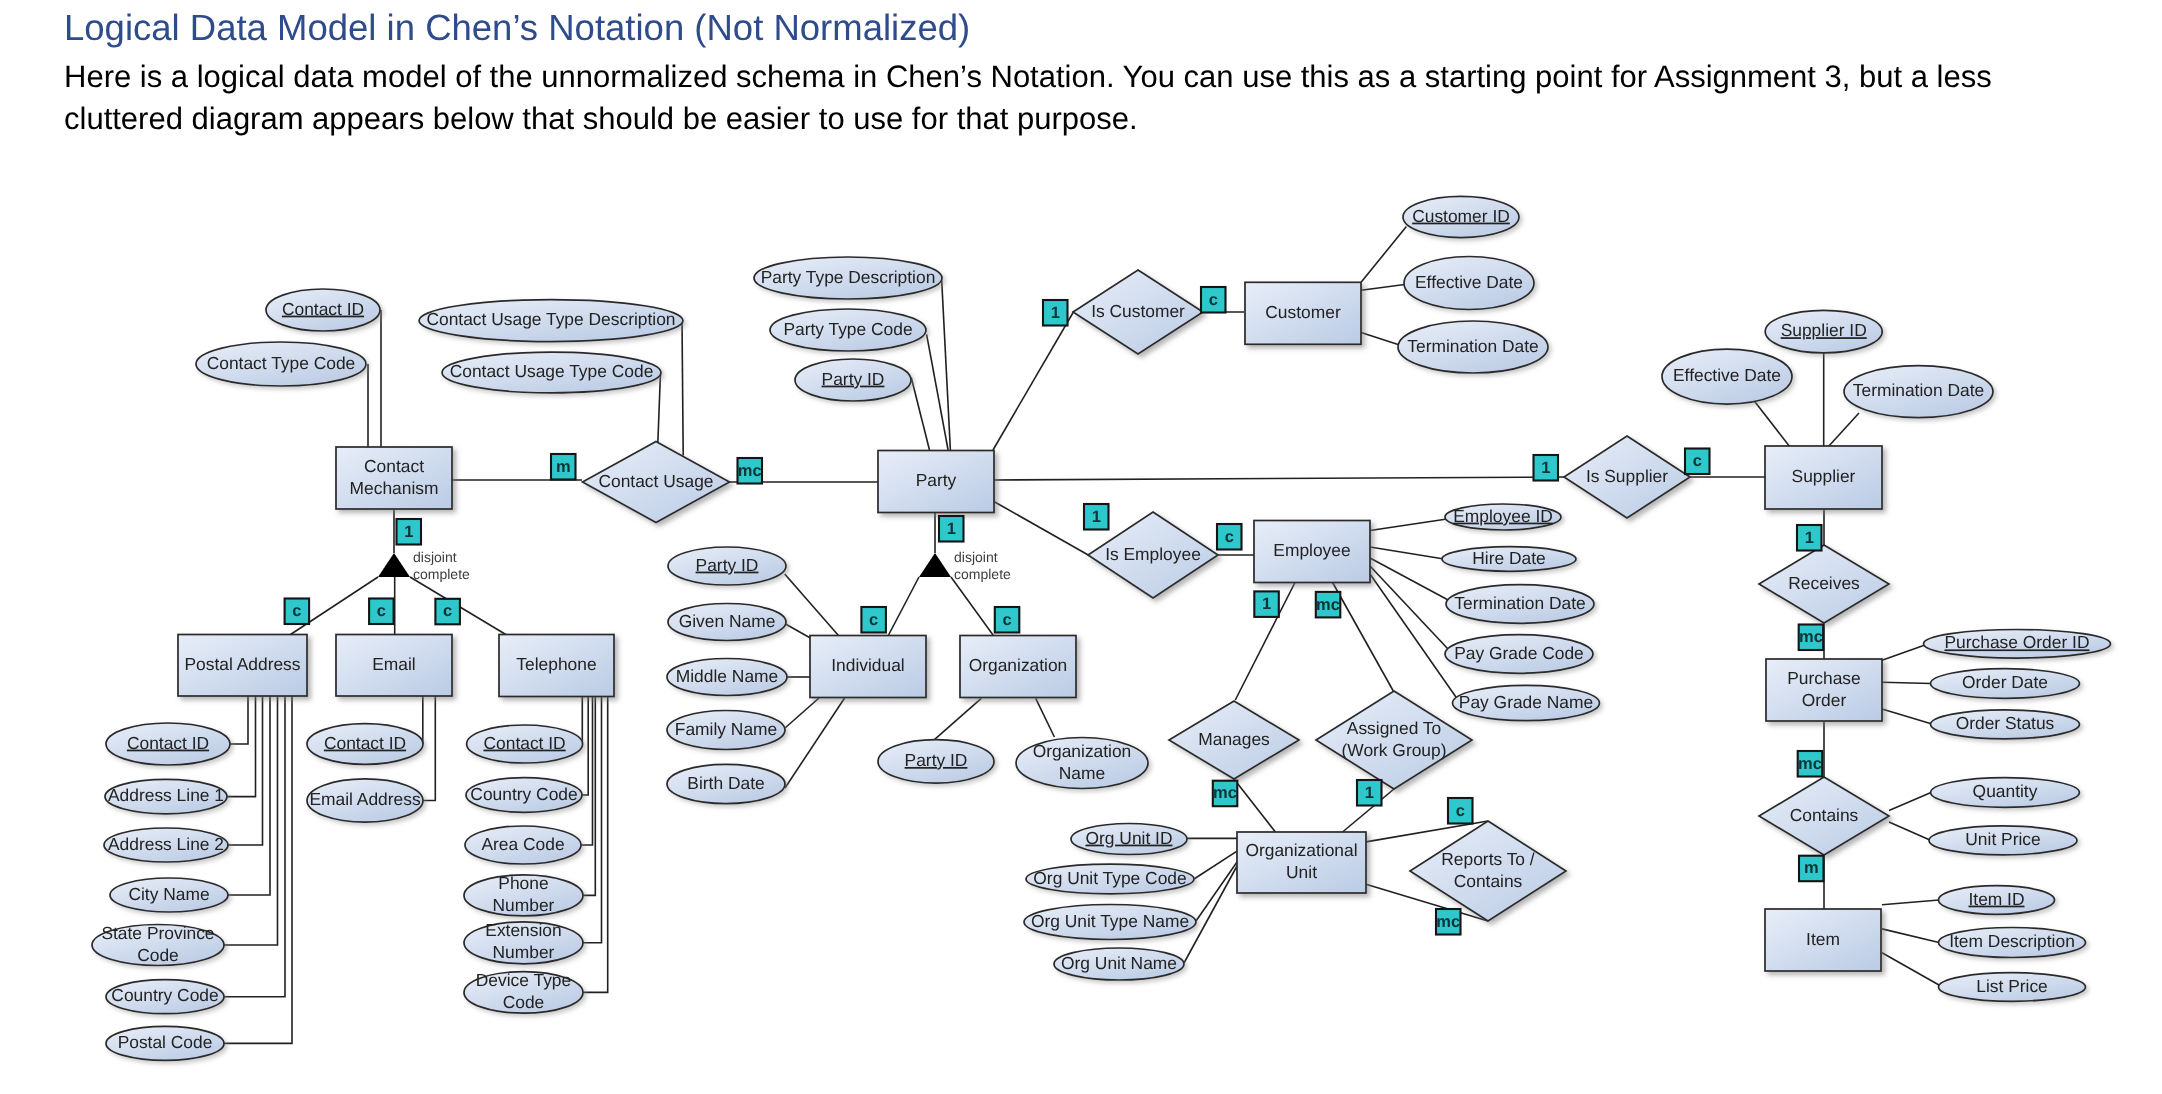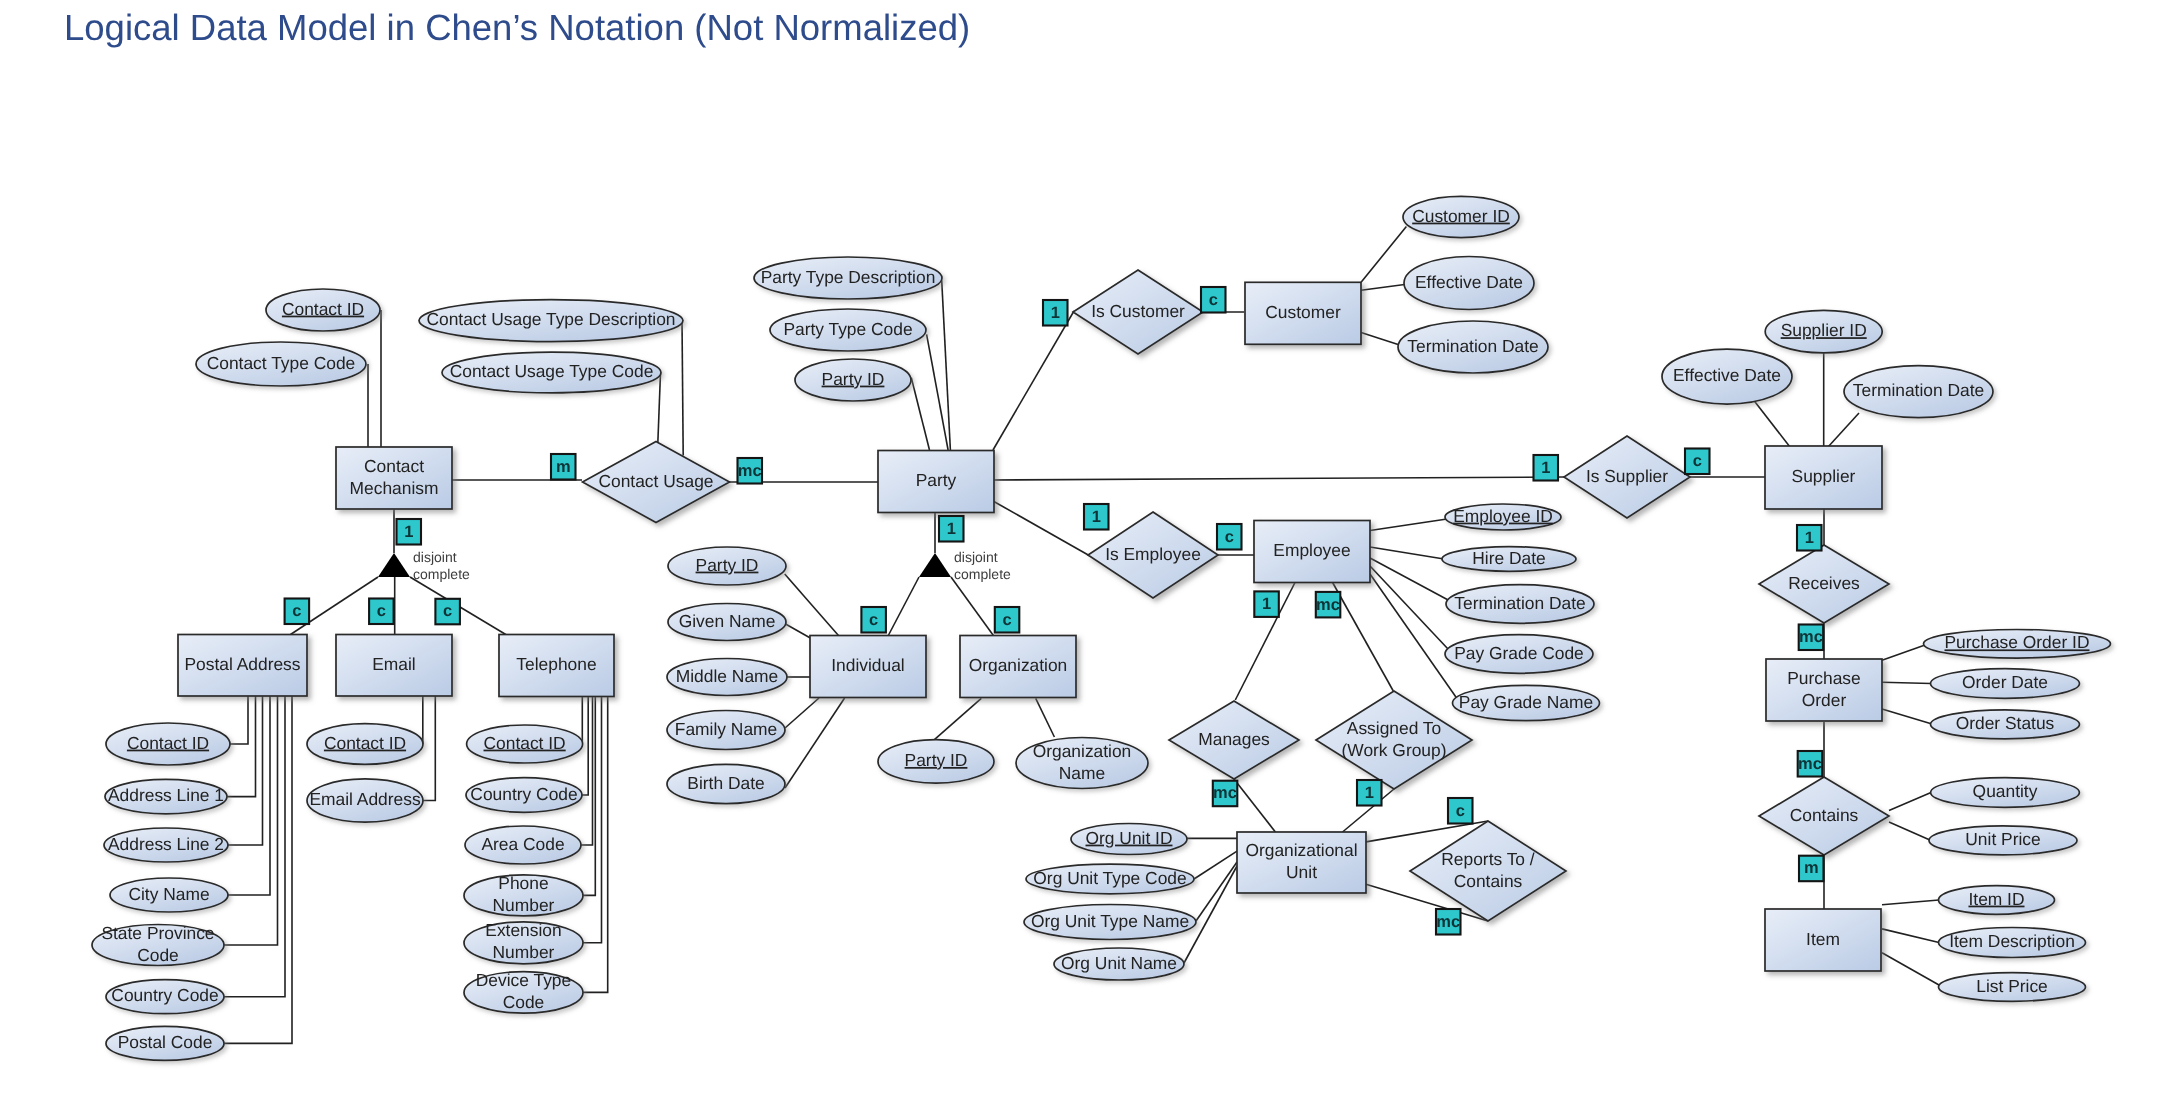--- a/index.html
+++ b/index.html
@@ -14,20 +14,21 @@
   .card-text{font-family:"Liberation Sans",sans-serif;font-size:16.5px;font-weight:700;fill:#0d3538;text-anchor:middle;dominant-baseline:middle;}
   .gen-text{font-family:"Liberation Sans",sans-serif;font-size:14px;fill:#3d3d3d;text-anchor:start;}
   .edge{stroke:#212121;stroke-width:1.6;fill:none;}
   .shp{stroke:#2a2a2a;stroke-width:1.7;}
 </style>
 </head>
 <body>
 
 <div id="page">
   <div id="title">Logical Data Model in Chen’s Notation (Not Normalized)</div>
+  <div id="intro">Here is a logical data model of the unnormalized schema in Chen’s Notation.  You can use this as a starting point for Assignment 3, but a less cluttered diagram appears below that should be easier to use for that purpose.</div>
   <svg id="diagram" width="2162" height="1094">
     <defs>
       <linearGradient id="gshape" x1="0" y1="0" x2="1" y2="1">
         <stop offset="0%" stop-color="#e8eef8"></stop>
         <stop offset="100%" stop-color="#bacbe5"></stop>
       </linearGradient>
       <linearGradient id="gell" x1="0.1" y1="0" x2="0.9" y2="1">
         <stop offset="0%" stop-color="#e7edf7"></stop>
         <stop offset="100%" stop-color="#b9cae4"></stop>
       </linearGradient>

